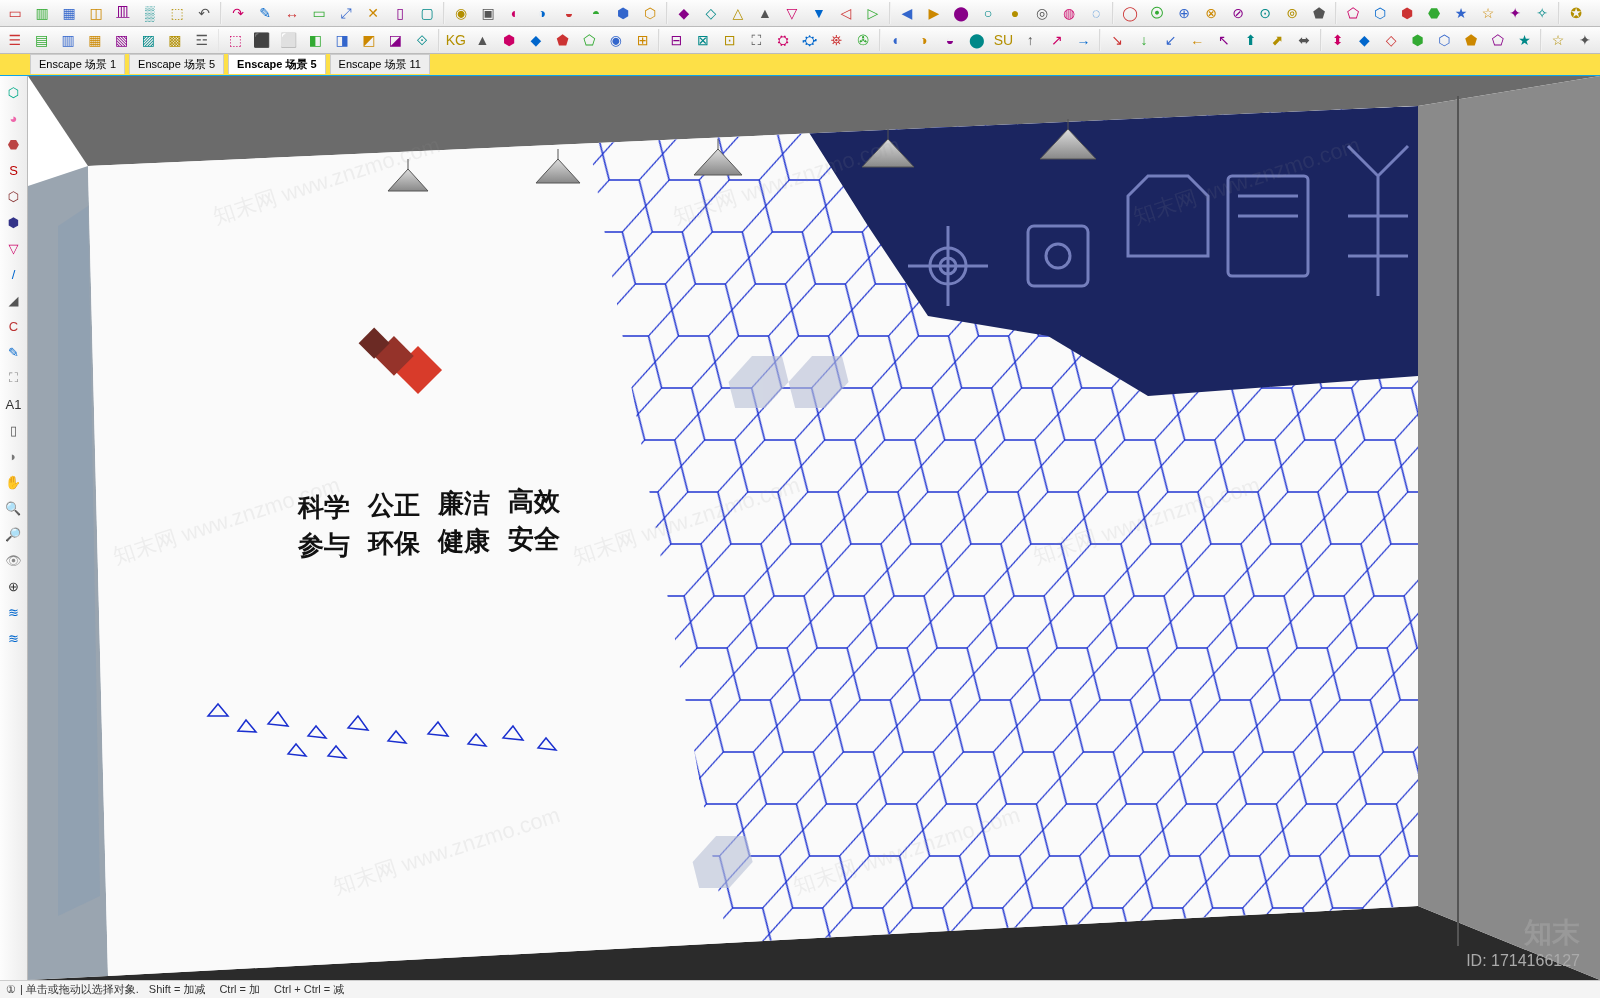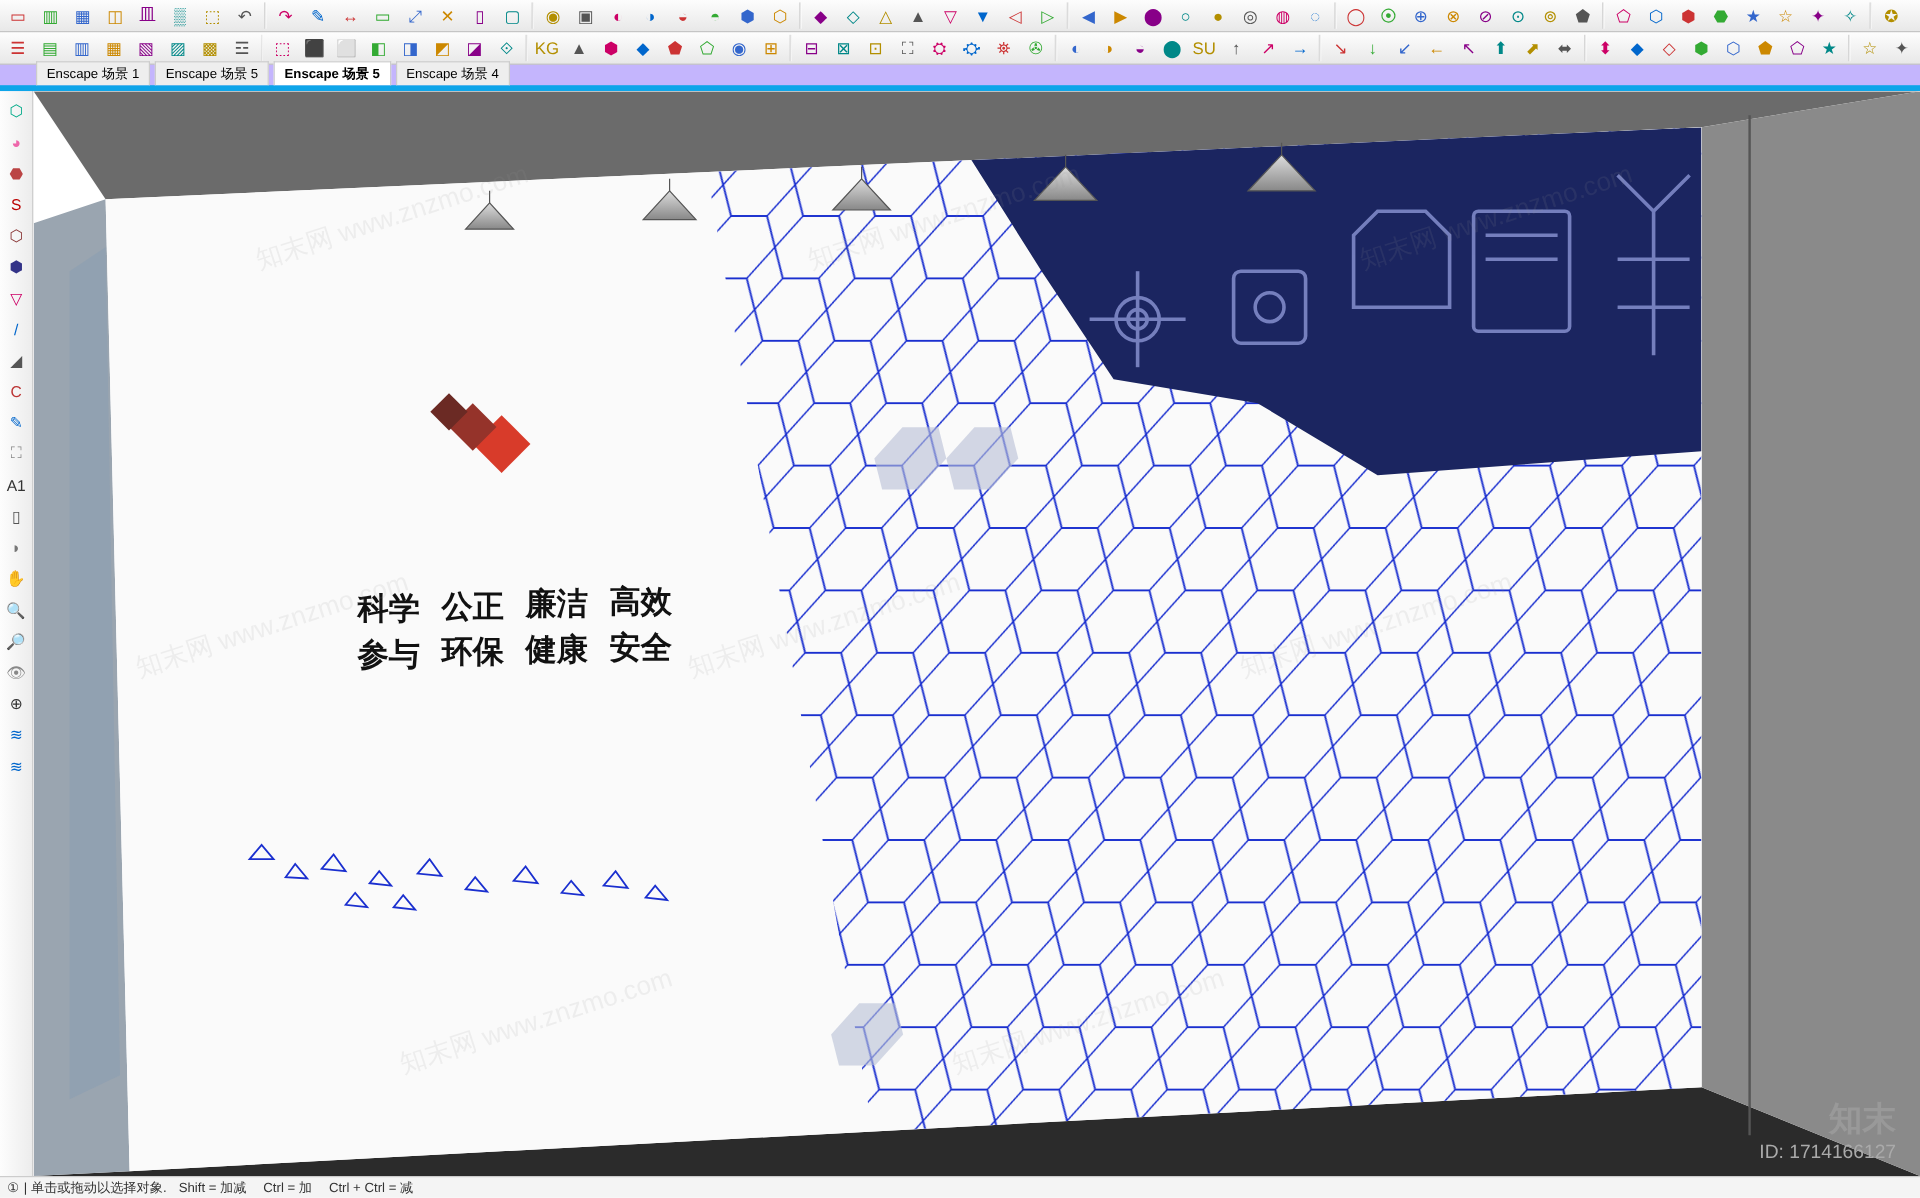--- a/index.html
+++ b/index.html
@@ -1,20 +1,20 @@
 <!DOCTYPE html>
 <html><head>
 <meta charset="utf-8">
 <style>
 *{margin:0;padding:0;box-sizing:border-box;font-family:Arial,"Microsoft YaHei",sans-serif}
 body{width:1600px;height:998px;overflow:hidden;background:#f0f0f0;position:relative}
 .toolbar-row{height:27px;background:linear-gradient(#fdfdfd,#e8e8e8);border-bottom:1px solid #bbb;display:flex;align-items:center;padding:0 2px;gap:1px}
 .tool{width:26px;height:24px;display:flex;align-items:center;justify-content:center;font-size:14px;cursor:pointer;border:1px solid transparent;border-radius:2px}
 .sep{width:2px;height:22px;background:linear-gradient(90deg,#ccc,#fff);margin:0 2px}
-.tabs{height:22px;background:#c4b5fd;border-bottom:5px solid #0ea5e9;display:flex;align-items:flex-end;padding-left:30px;gap:4px;font-size:11px}
+.tabs{height:22px;background:#fde047;border-bottom:1px solid #0ea5e9;display:flex;align-items:flex-start;padding-left:30px;gap:4px;font-size:11px}
 .tab{padding:2px 8px;background:#eee;border:1px solid #ccc;border-bottom:none;cursor:pointer}
 .tab.active{background:#fff;font-weight:bold}
 .workspace{position:absolute;top:76px;left:28px;right:0;bottom:18px;background:#fff}
 .left-tools{position:absolute;top:76px;left:0;width:28px;bottom:18px;background:linear-gradient(90deg,#fdfdfd,#ececec);border-right:1px solid #bbb;display:flex;flex-direction:column;align-items:center;padding-top:4px;gap:2px}
 .ltool{width:24px;height:24px;display:flex;align-items:center;justify-content:center;font-size:13px;cursor:pointer;border:1px solid transparent;border-radius:2px}
 .viewport{width:100%;height:100%;position:relative;overflow:hidden;background:#fff}
 .watermark-br{position:absolute;right:20px;bottom:10px;text-align:right;color:#888;z-index:50}
 .watermark-br .wm-t{font-size:28px;font-weight:bold;color:#999}
 .watermark-br .wm-id{font-size:16px;color:#aaa}
 .status{position:absolute;bottom:0;left:0;right:0;height:18px;background:#f4f4f4;border-top:1px solid #ccc;font-size:11px;display:flex;align-items:center;padding-left:6px;color:#333}
@@ -157,21 +157,21 @@
     <div class="tool" style="color: rgb(0, 136, 136);">★</div>
     <div class="sep"></div>
     <div class="tool" style="color: rgb(179, 143, 0);">☆</div>
     <div class="tool" style="color: rgb(85, 85, 85);">✦</div>
   </div>
 
 <div class="tabs" id="tabs">
     <div class="tab">Enscape 场景 1</div>
     <div class="tab">Enscape 场景 5</div>
     <div class="tab active">Enscape 场景 5</div>
-    <div class="tab">Enscape 场景 4</div>
+    <div class="tab">Enscape 场景 11</div>
   </div>
 
 <div class="left-tools" id="lt">
     <div class="ltool" style="color: rgb(0, 170, 136);">⬡</div>
     <div class="ltool" style="color: rgb(238, 102, 170);">◕</div>
     <div class="ltool" style="color: rgb(187, 68, 68);">⬣</div>
     <div class="ltool" style="color: rgb(187, 0, 0);">S</div>
     <div class="ltool" style="color: rgb(136, 51, 51);">⬡</div>
     <div class="ltool" style="color: rgb(51, 51, 136);">⬢</div>
     <div class="ltool" style="color: rgb(204, 0, 102);">▽</div>

